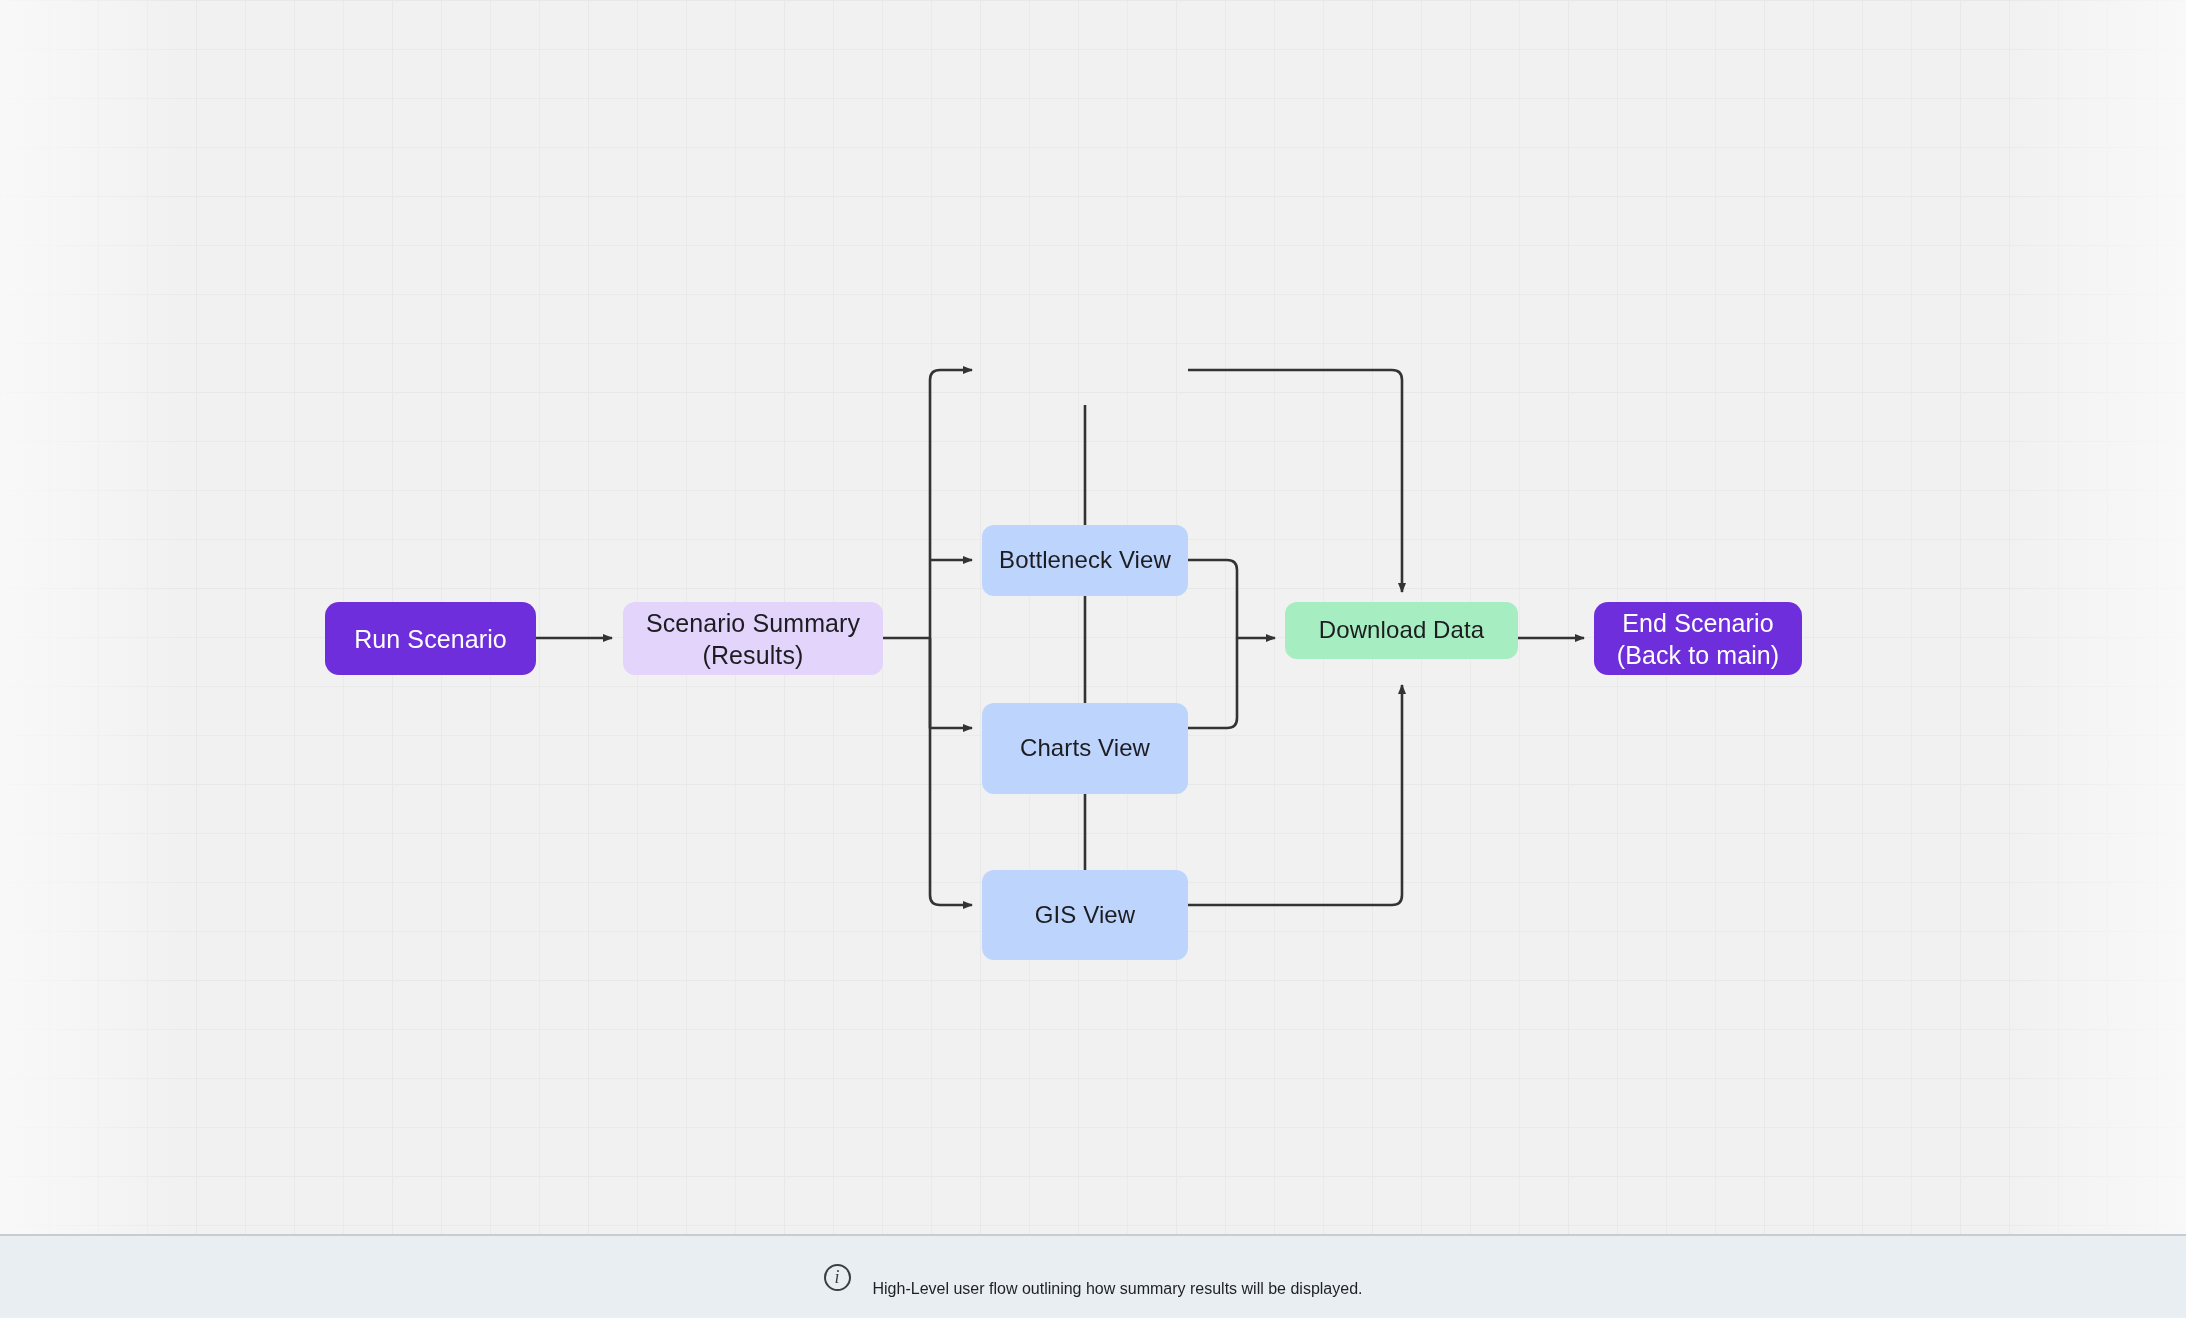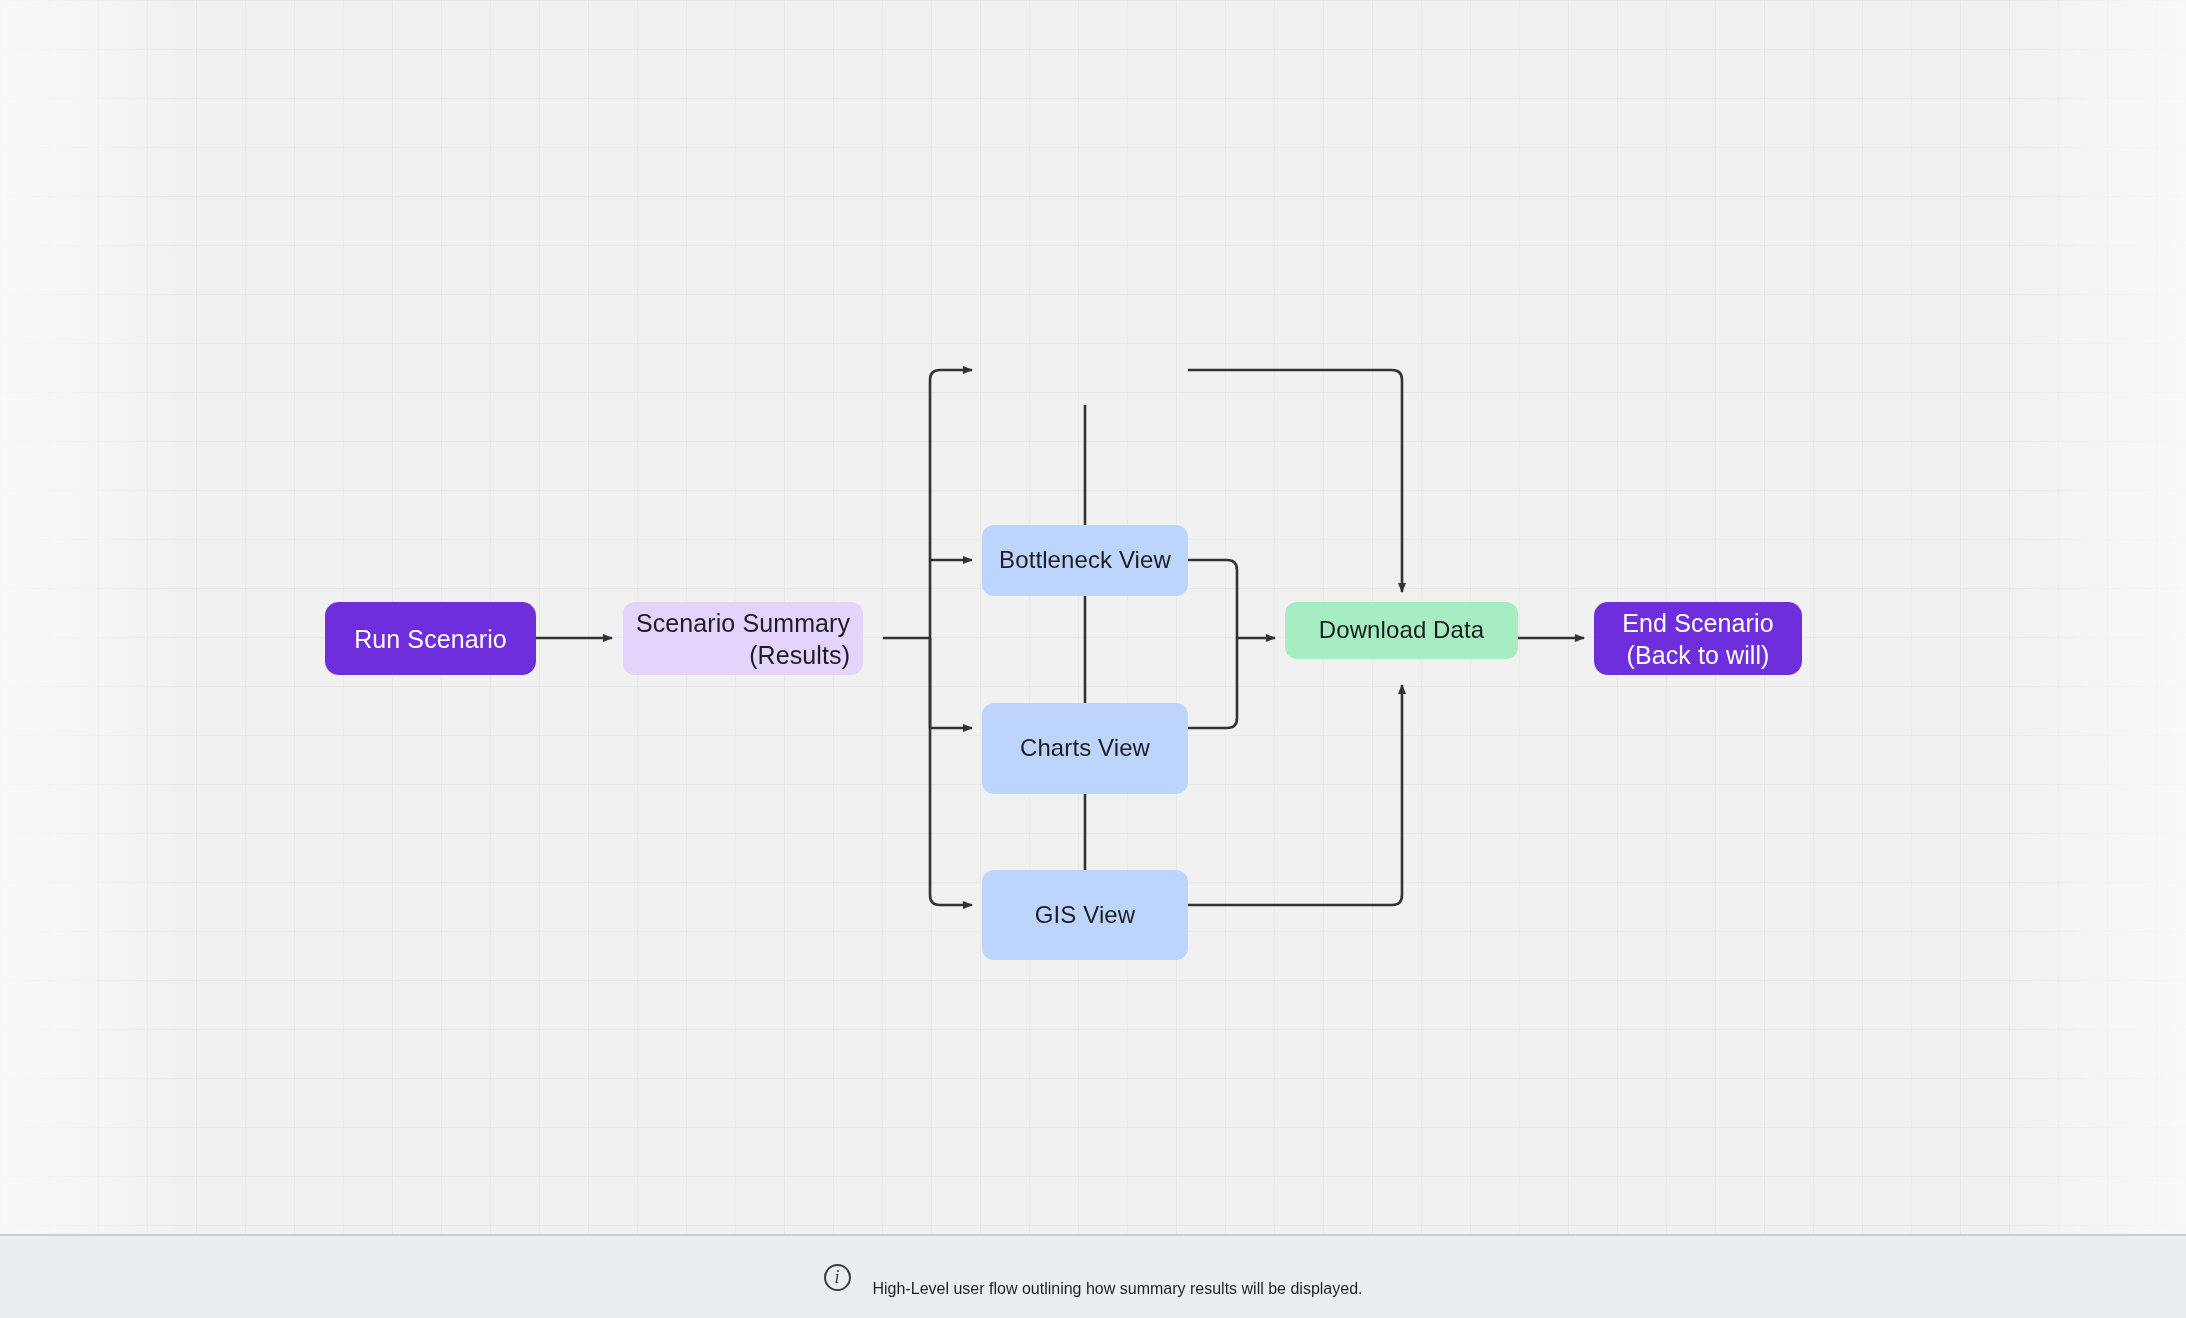--- a/index.html
+++ b/index.html
@@ -188,21 +188,21 @@
         <path d="M1188,905 L1392,905 Q1402,905 1402,895 L1402,685" marker-end="url(#arrowhead)"></path>
 
         <path d="M1518,638 L1584,638" marker-end="url(#arrowhead)"></path>
       </g>
     </svg>
 
     <div class="node terminal" style="left:325px; top:602px; width:211px; height:73px;align-items:center;">
       <span class="lbl">Run Scenario</span>
     </div>
 
-    <div class="node summary" style="left:623px; top:602px; width:240px; height:73px;text-align:right;">
+    <div class="node summary" style="left:623px; top:602px; width:260px; height:73px;">
       <span class="lbl">Scenario Summary
 (Results)</span>
     </div>
 
 
     <div class="node view" style="left:982px; top:525px; width:206px; height:71px;">
       <span class="lbl">Bottleneck View</span>
     </div>
 
     <div class="node view" style="left:982px; top:703px; width:206px; height:91px;">
@@ -212,21 +212,21 @@
     <div class="node view" style="left:982px; top:870px; width:206px; height:90px;">
       <span class="lbl">GIS View</span>
     </div>
 
     <div class="node action" style="left:1285px; top:602px; width:233px; height:57px;">
       <span class="lbl">Download Data</span>
     </div>
 
     <div class="node terminal" style="left:1594px; top:602px; width:208px; height:73px;">
       <span class="lbl">End Scenario
-(Back to will)</span>
+(Back to main)</span>
     </div>
 
   </div>
 
   <div id="caption-bar">
     <div id="caption-inner">
       <span class="info-ic">i</span>
       <span id="caption-text">High-Level user flow outlining how summary results will be displayed.</span>
     </div>
   </div>

